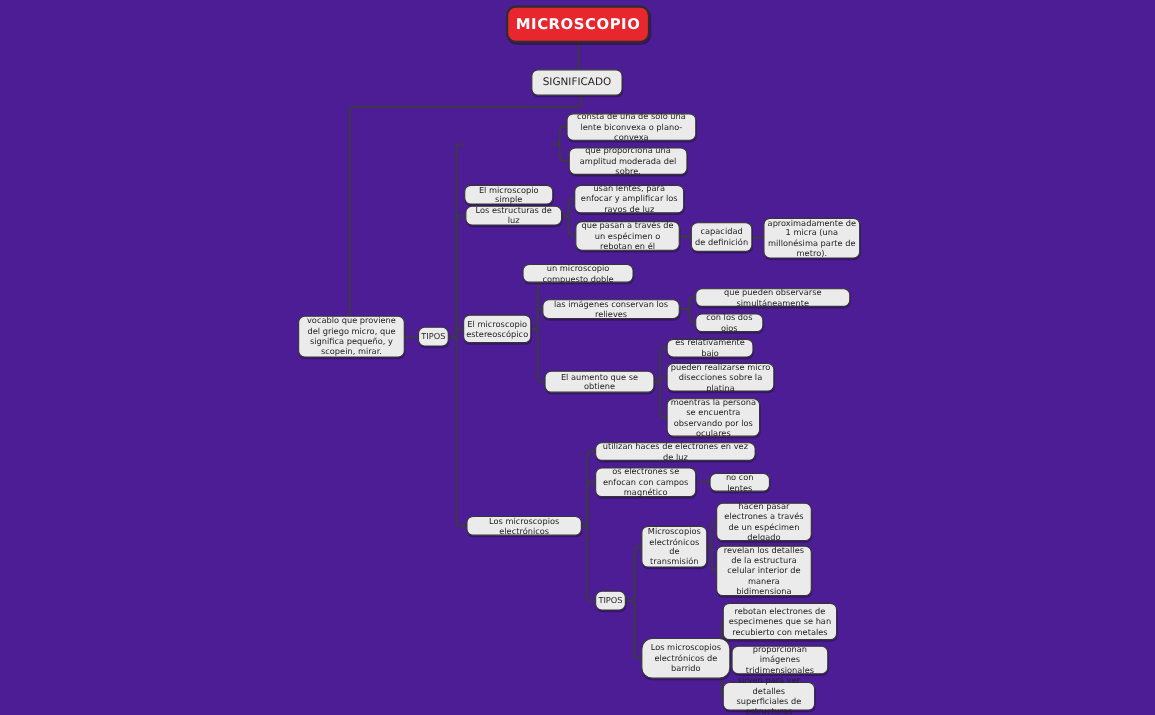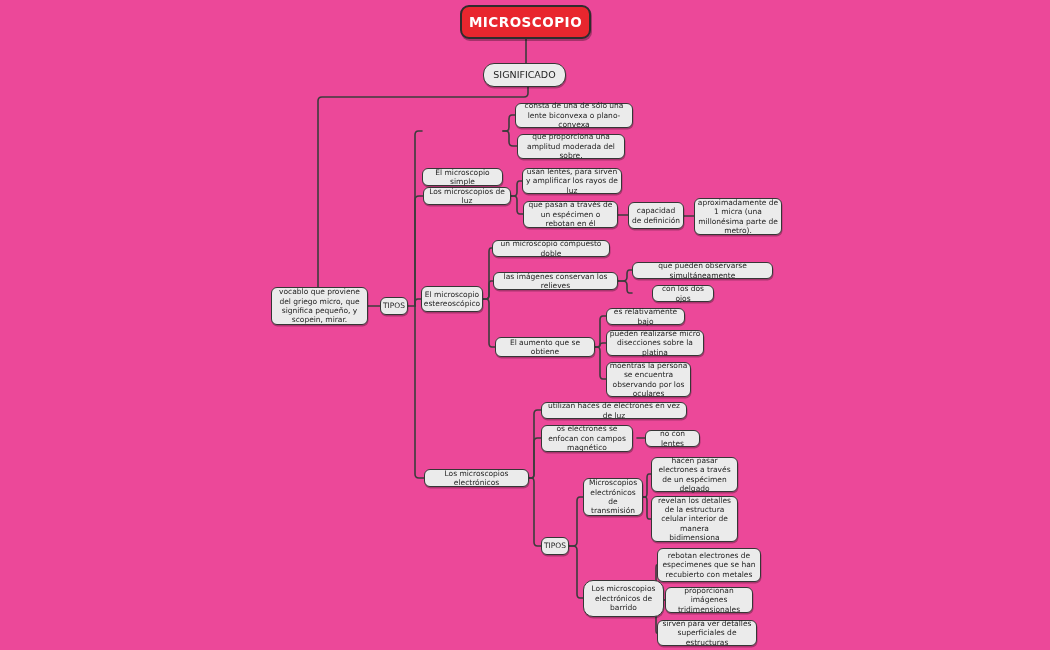--- a/index.html
+++ b/index.html
@@ -2,35 +2,35 @@
 <html style="--fill: #ebebeb; --border: #363636; --line: #3c3c3c; --rootfill: #e8262e; --rootborder: #2d2d2d; --roottext: #ffffff;"><head>
 <meta charset="utf-8">
 <style>
   html,body{margin:0;padding:0;}
   body{
     width:1050px;height:650px;
     background:#ffffff;
     font-family:"DejaVu Sans","Liberation Sans",sans-serif;
     overflow:hidden;
   }
-  #stage{position:relative;width:1050px;height:650px;background:#ec4899;}
+  #stage{position:relative;width:1050px;height:650px;background:#4c1d95;}
   #wires{position:absolute;left:0;top:0;width:1050px;height:650px;}
   #nodes{position:absolute;left:0;top:0;width:1050px;height:650px;}
   .node{
     position:absolute;box-sizing:border-box;
     background:var(--fill,#ebebeb);
     border:1.5px solid var(--border,#363636);
     border-radius:6px;
     box-shadow:0.5px 1.5px 0 rgba(0,0,0,0.28);
     display:flex;align-items:center;justify-content:center;
     text-align:center;
     font-size:7.5px;line-height:1.25;color:#232323;
     padding:1px 2px;
   }
-  .node.md{font-size:9.5px;border-radius:11px;}
+  .node.md{font-size:9.5px;}
   .node.root{
     background:var(--rootfill,#e8262e);
     border:2.5px solid var(--rootborder,#2d2d2d);
     border-radius:9px;
     color:var(--roottext,#ffffff);
     font-size:13.5px;font-weight:bold;letter-spacing:0.5px;
     box-shadow:1px 2px 0 rgba(0,0,0,0.3);
   }
   path.wire{fill:none;stroke:var(--line,#3c3c3c);stroke-width:1.6;stroke-linecap:round;stroke-linejoin:round;}
 </style>
@@ -74,40 +74,40 @@
       <path d="M654 598L655 598Q656 598 656 602L656 629Q656 633 656.5 633L657 633" class="wire"></path>
     </svg>
   <div id="nodes">
       <div class="node root" style="left: 460px; top: 5px; width: 131px; height: 34px;">MICROSCOPIO</div>
       <div class="node md" style="left: 483px; top: 63px; width: 83px; height: 24px;">SIGNIFICADO</div>
       <div class="node" style="left: 271px; top: 287px; width: 97px; height: 38px;">vocablo que proviene del griego micro, que significa pequeño, y scopein, mirar.</div>
       <div class="node" style="left: 380px; top: 297px; width: 28px; height: 18px;">TIPOS</div>
       <div class="node" style="left: 422px; top: 122px; width: 81px; height: 18px; margin-top: 46px;">El microscopio simple</div>
       <div class="node" style="left: 515px; top: 103px; width: 118px; height: 25px;">consta de una de sólo una lente biconvexa o plano- convexa</div>
       <div class="node" style="left: 517px; top: 134px; width: 108px; height: 25px;">que proporciona una amplitud moderada del sobre.</div>
-      <div class="node" style="left: 423px; top: 187px; width: 88px; height: 18px;">Los microscopios de luz</div>
-      <div class="node" style="left: 522px; top: 168px; width: 100px; height: 26px;">usan lentes, para sirven y amplificar los rayos de luz</div>
+      <div class="node" style="left: 423px; top: 187px; width: 88px; height: 18px;">Los estructuras de luz</div>
+      <div class="node" style="left: 522px; top: 168px; width: 100px; height: 26px;">usan lentes, para enfocar y amplificar los rayos de luz</div>
       <div class="node" style="left: 523px; top: 201px; width: 95px; height: 27px;">que pasan a través de un espécimen o rebotan en él</div>
       <div class="node" style="left: 628px; top: 202px; width: 56px; height: 27px;">capacidad de definición</div>
       <div class="node" style="left: 694px; top: 198px; width: 88px; height: 37px;">aproximadamente de 1 micra (una millonésima parte de metro).</div>
-      <div class="node" style="left: 492px; top: 240px; width: 118px; height: 17px;">un microscopio compuesto doble</div>
+      <div class="node" style="left: 475px; top: 240px; width: 101px; height: 17px;">un microscopio compuesto doble</div>
       <div class="node" style="left: 493px; top: 272px; width: 125px; height: 18px;">las imágenes conservan los relieves</div>
       <div class="node" style="left: 632px; top: 262px; width: 141px; height: 17px;">que pueden observarse simultáneamente</div>
-      <div class="node" style="left: 632px; top: 285px; width: 62px; height: 17px; margin-left: 20px;">con los dos ojos</div>
+      <div class="node" style="left: 632px; top: 285px; width: 62px; height: 17px;">con los dos ojos</div>
       <div class="node" style="left: 421px; top: 286px; width: 62px; height: 26px;">El microscopio estereoscópico</div>
       <div class="node" style="left: 495px; top: 337px; width: 100px; height: 20px;">El aumento que se obtiene</div>
       <div class="node" style="left: 606px; top: 308px; width: 79px; height: 17px;">es relativamente bajo</div>
       <div class="node" style="left: 606px; top: 330px; width: 98px; height: 26px;">pueden realizarse micro disecciones sobre la platina</div>
       <div class="node" style="left: 606px; top: 362px; width: 85px; height: 35px;">moentras la persona se encuentra observando por los oculares</div>
       <div class="node" style="left: 424px; top: 469px; width: 105px; height: 18px;">Los microscopios electrónicos</div>
       <div class="node" style="left: 541px; top: 402px; width: 146px; height: 17px;">utilizan haces de electrones en vez de luz</div>
       <div class="node" style="left: 541px; top: 425px; width: 92px; height: 27px;">os electrones se enfocan con campos magnético</div>
       <div class="node" style="left: 645px; top: 430px; width: 55px; height: 17px;">no con lentes</div>
       <div class="node" style="left: 541px; top: 537px; width: 28px; height: 18px;">TIPOS</div>
       <div class="node" style="left: 583px; top: 478px; width: 60px; height: 38px;">Microscopios electrónicos de transmisión</div>
       <div class="node" style="left: 651px; top: 496px; width: 87px; height: 46px;">revelan los detalles de la estructura celular interior de manera bidimensiona</div>
       <div class="node" style="left: 651px; top: 457px; width: 87px; height: 35px;">hacen pasar electrones a través de un espécimen delgado</div>
       <div class="node" style="left: 583px; top: 580px; width: 81px; height: 37px; border-radius: 10px;">Los microscopios electrónicos de barrido</div>
       <div class="node" style="left: 657px; top: 548px; width: 104px; height: 34px;">rebotan electrones de especimenes que se han recubierto con metales</div>
       <div class="node" style="left: 665px; top: 587px; width: 88px; height: 26px;">proporcionan imágenes tridimensionales</div>
-      <div class="node" style="left: 657px; top: 620px; width: 100px; height: 26px;">sirven para ver detalles superficiales de estructuras</div>
+      <div class="node" style="left: 657px; top: 620px; width: 84px; height: 26px;">sirven para ver detalles superficiales de estructuras</div>
     </div>
 </div>
 
 </body></html>

